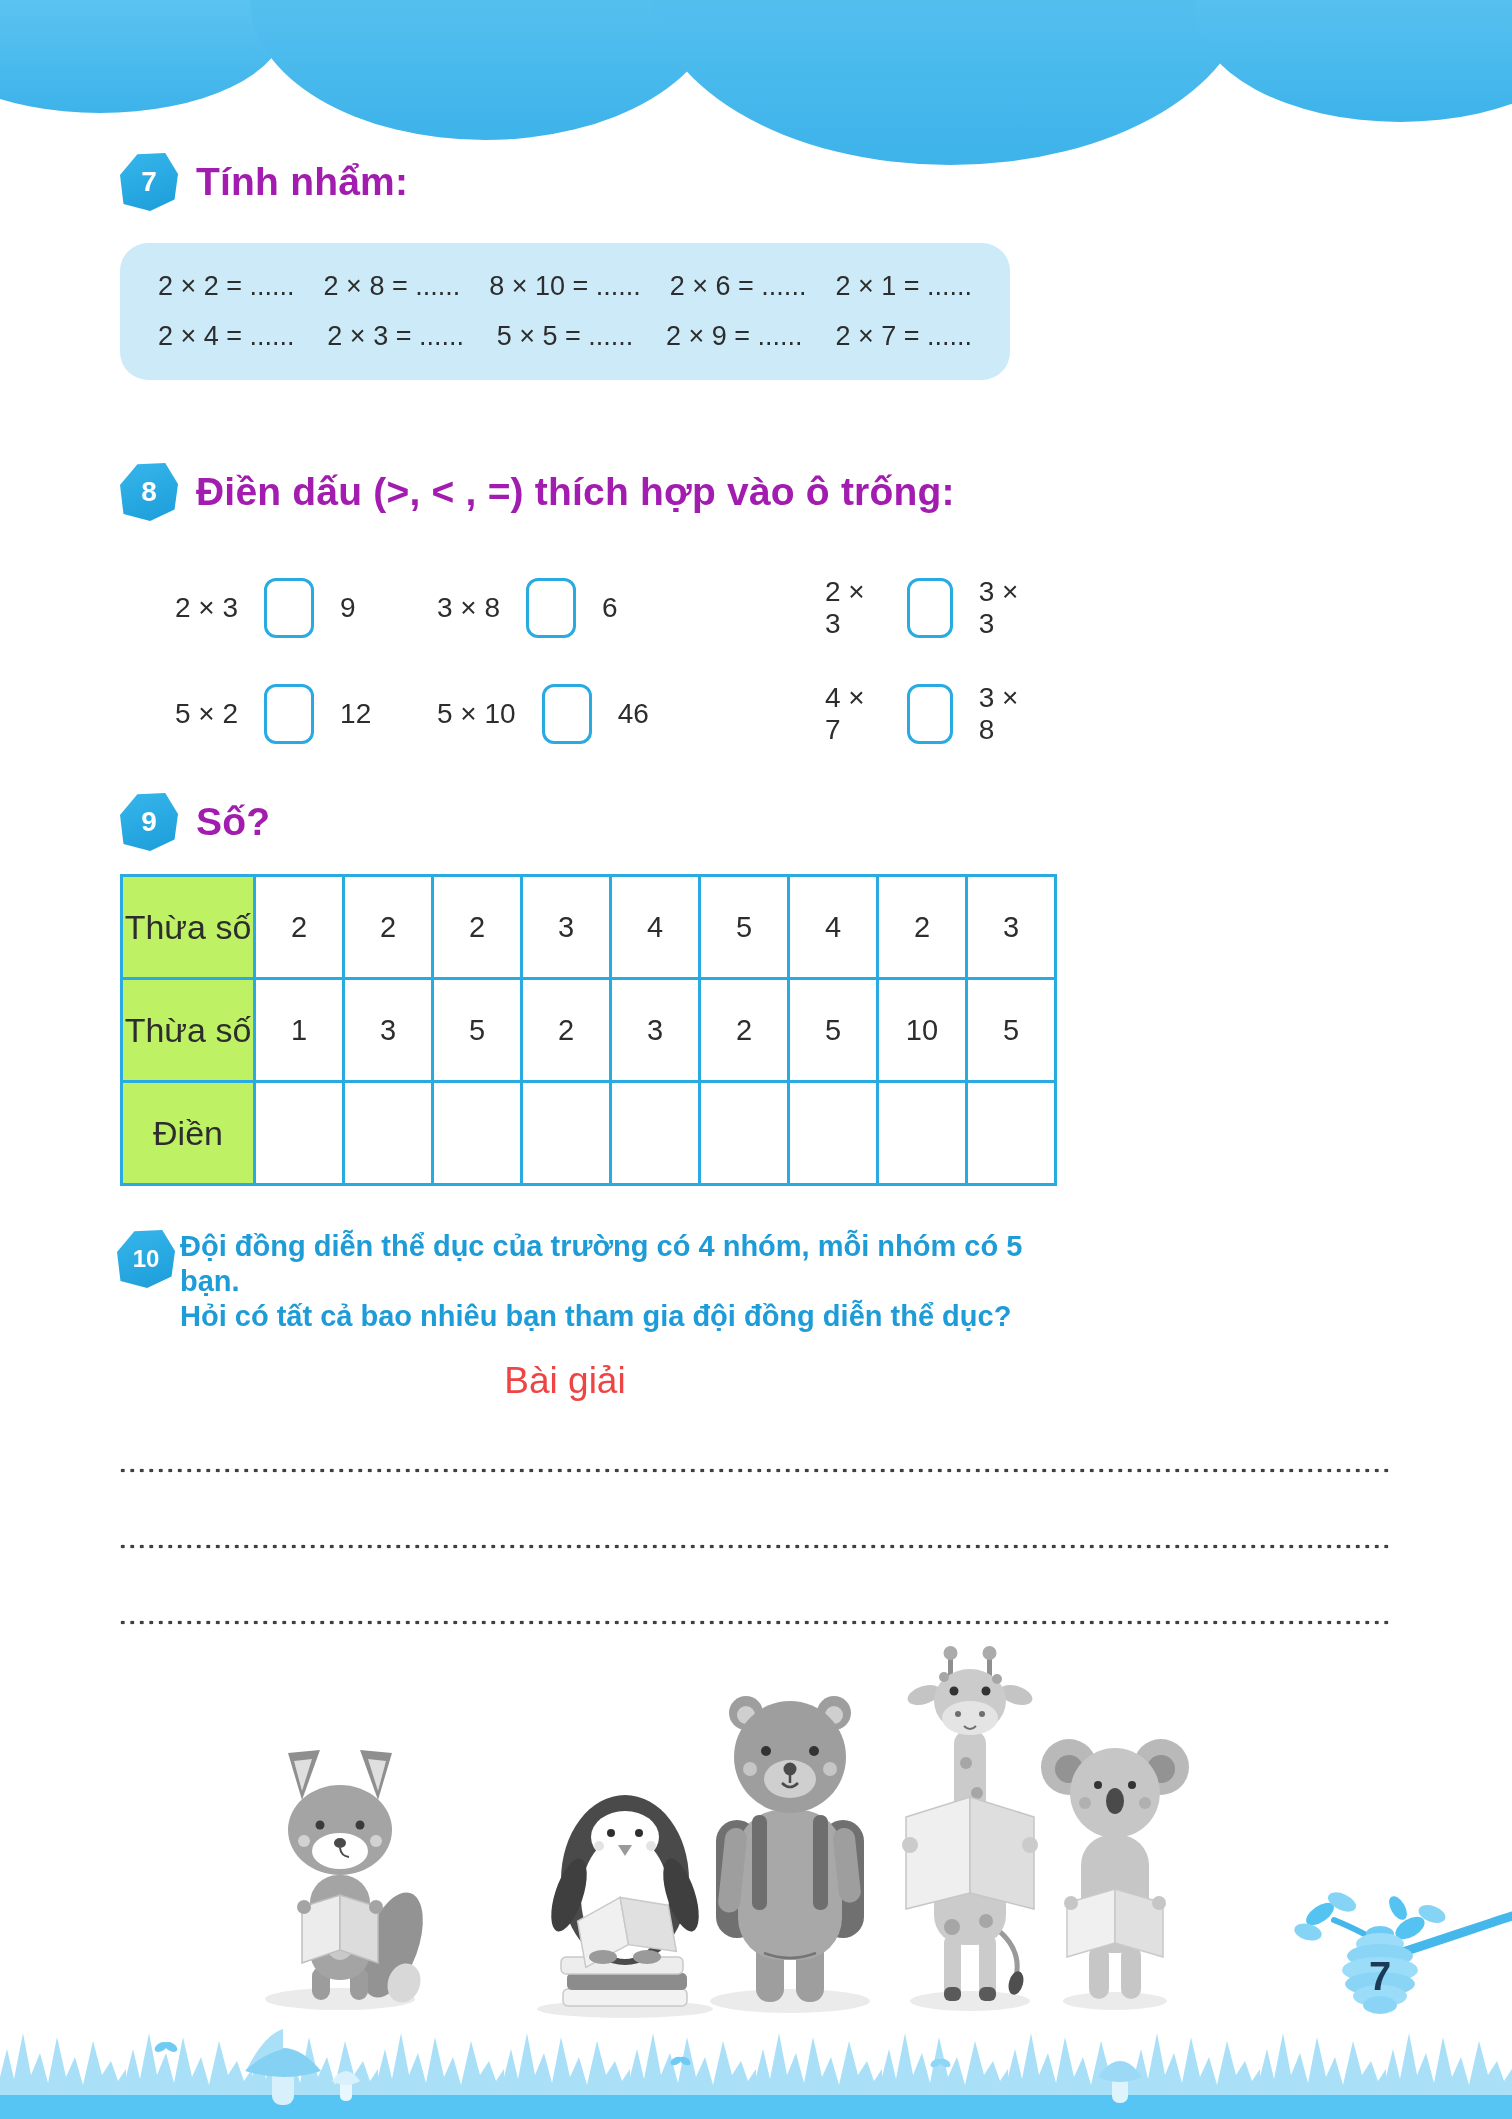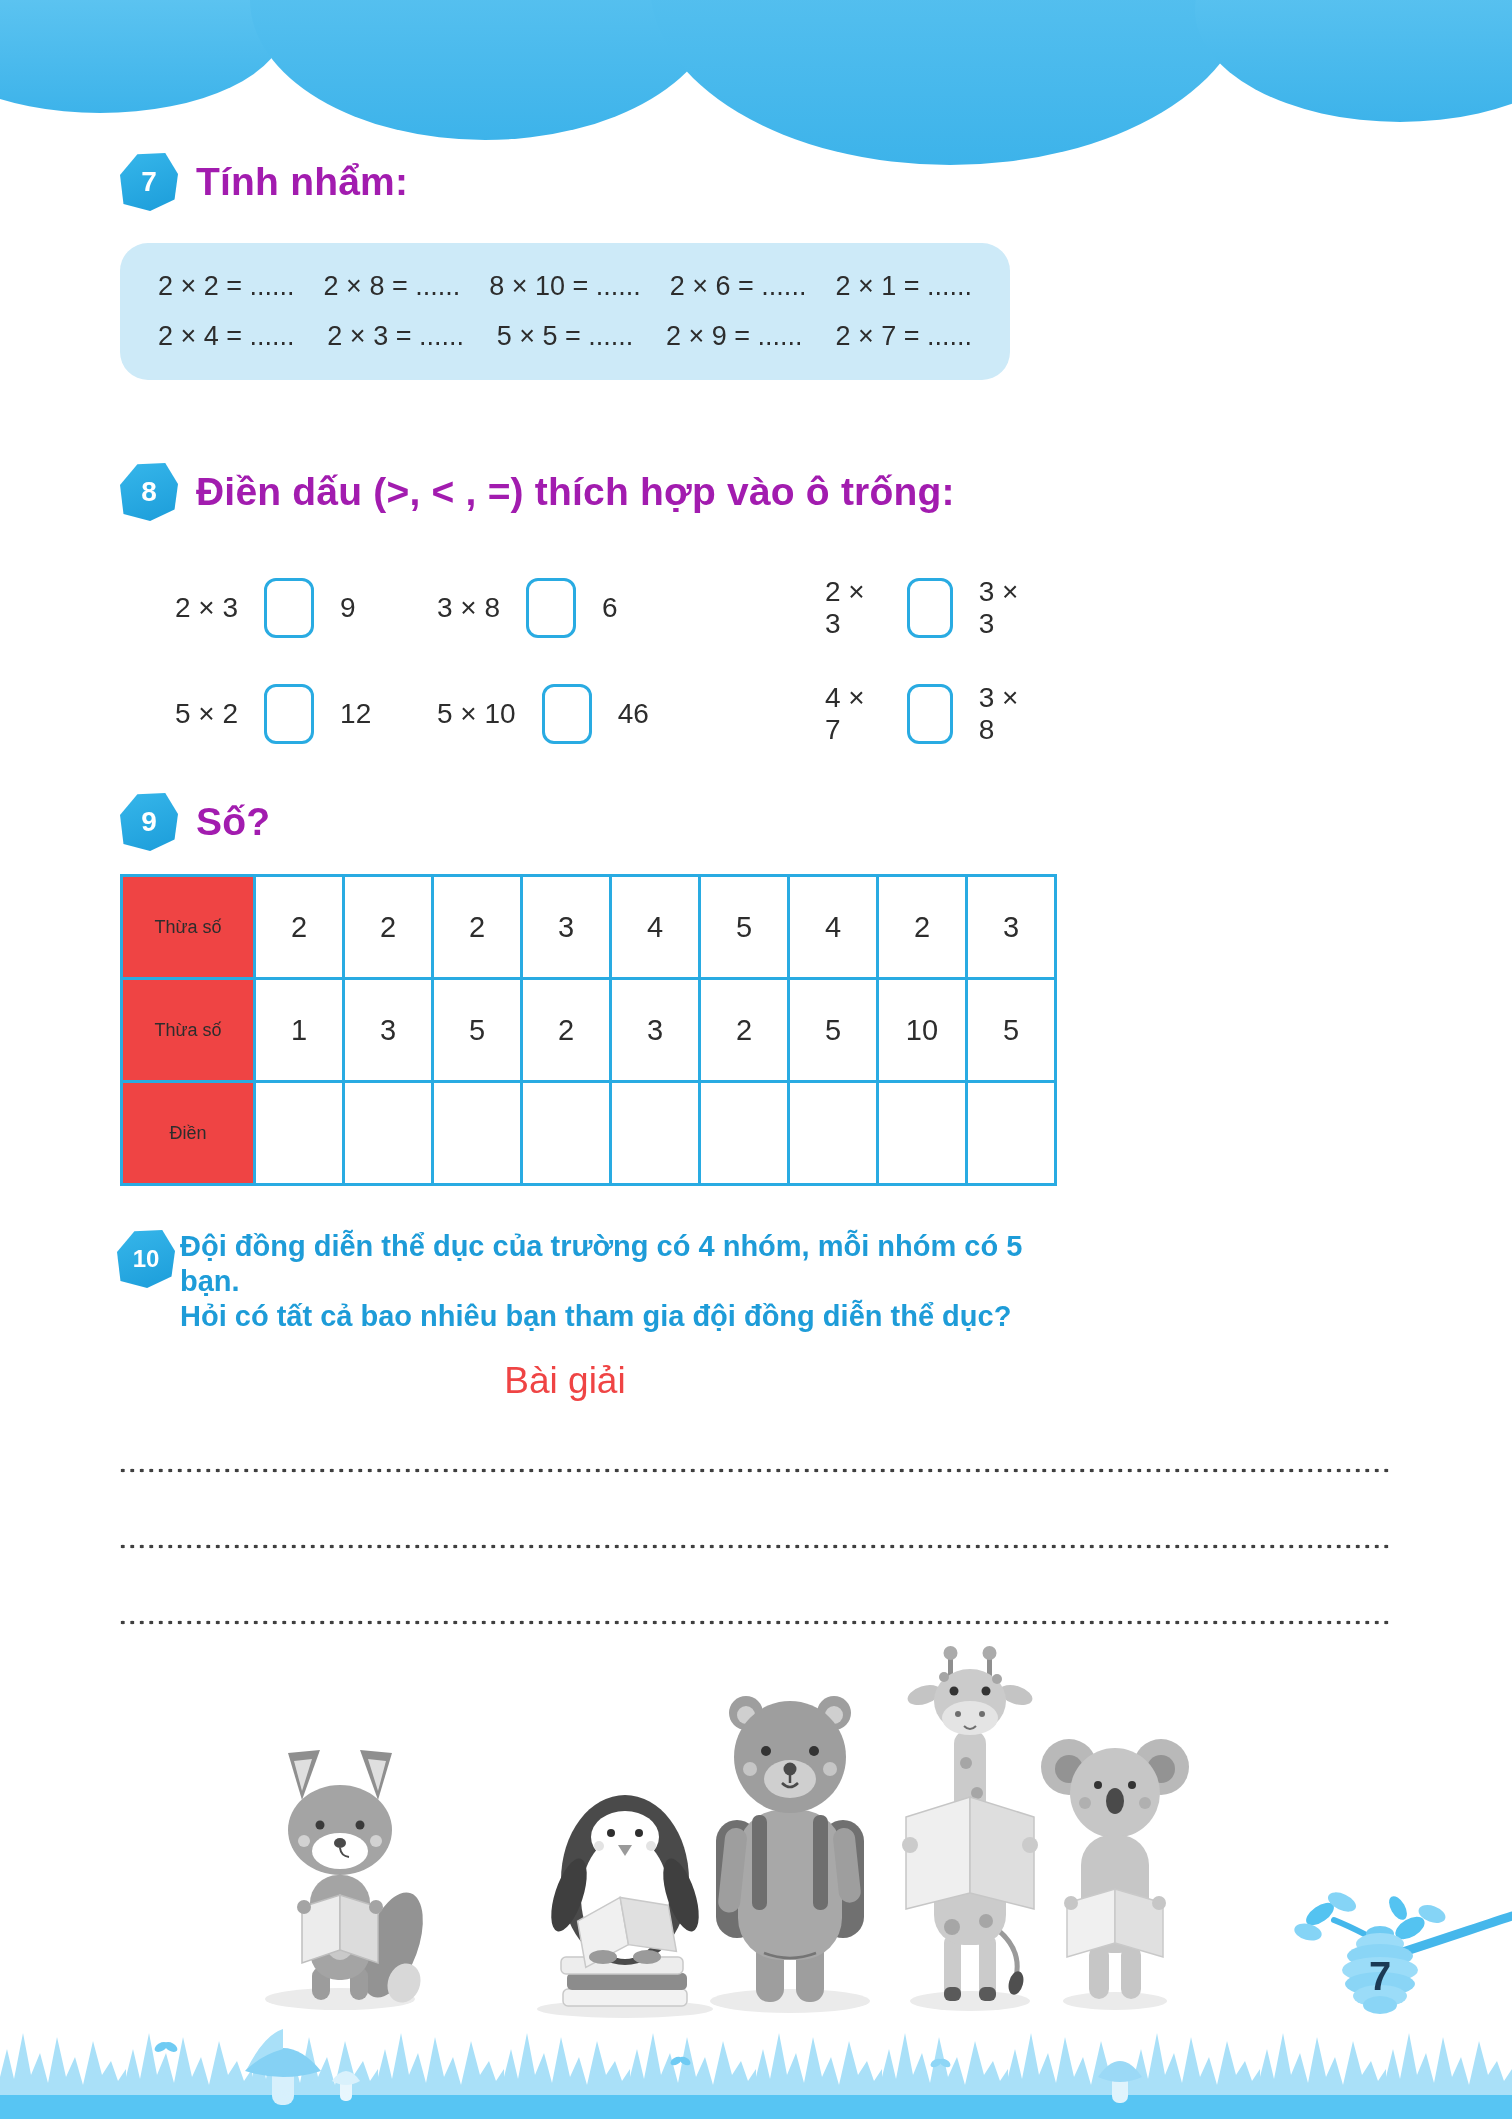--- a/index.html
+++ b/index.html
@@ -29,21 +29,21 @@
            grid-template-columns:262px 388px 1fr;align-items:center;}
   #cmp-row-1{top:576px;}
   #cmp-row-2{top:682px;}
   .cmp{display:flex;align-items:center;gap:26px;font-size:28px;color:#2D2D2D;}
   .cmp-box{width:50px;height:60px;background:#fff;border:3px solid #29ABE2;border-radius:12px;box-sizing:border-box;}
 
   
   .ex9-table{position:absolute;left:120px;top:874px;border-collapse:collapse;}
   .ex9-table td{border:3px solid #29ABE2;text-align:center;vertical-align:middle;height:100px;
                 font-size:29px;color:#2D2D2D;background:#fff;padding:0;}
-  .ex9-table td.rowhead{width:130px;background:#ef4444;font-size:18px;}
+  .ex9-table td.rowhead{width:130px;background:#bef264;font-size:34px;}
   .ex9-table td.val{width:86px;}
 
   
   #ex10-badge{position:absolute;left:117px;top:1230px;}
   .question{position:absolute;left:180px;top:1229px;width:900px;}
   .q-line{font-size:29px;font-weight:bold;color:#1E9CD8;line-height:35px;}
   .solution-label{position:absolute;left:120px;top:1360px;width:890px;text-align:center;
                   font-size:37px;color:#ef4444;}
 
   .answer-line{position:absolute;left:118px;width:1272px;height:5px;

